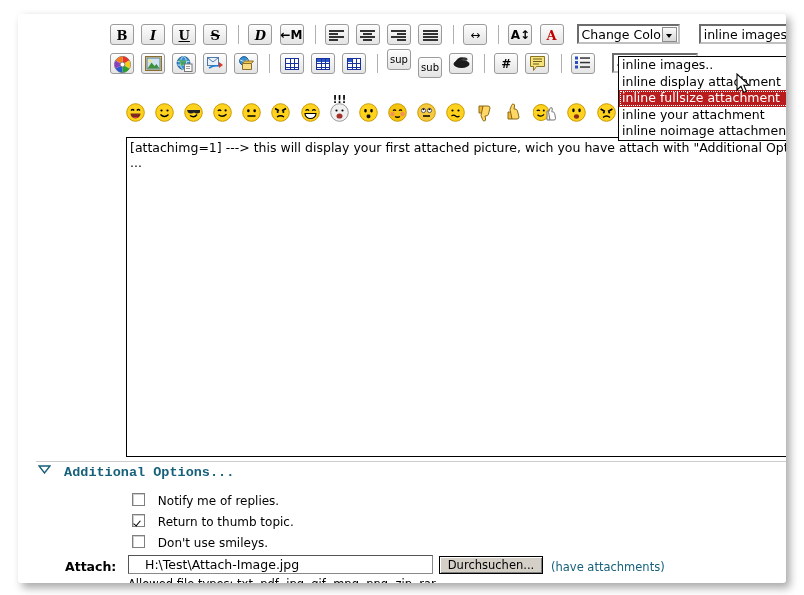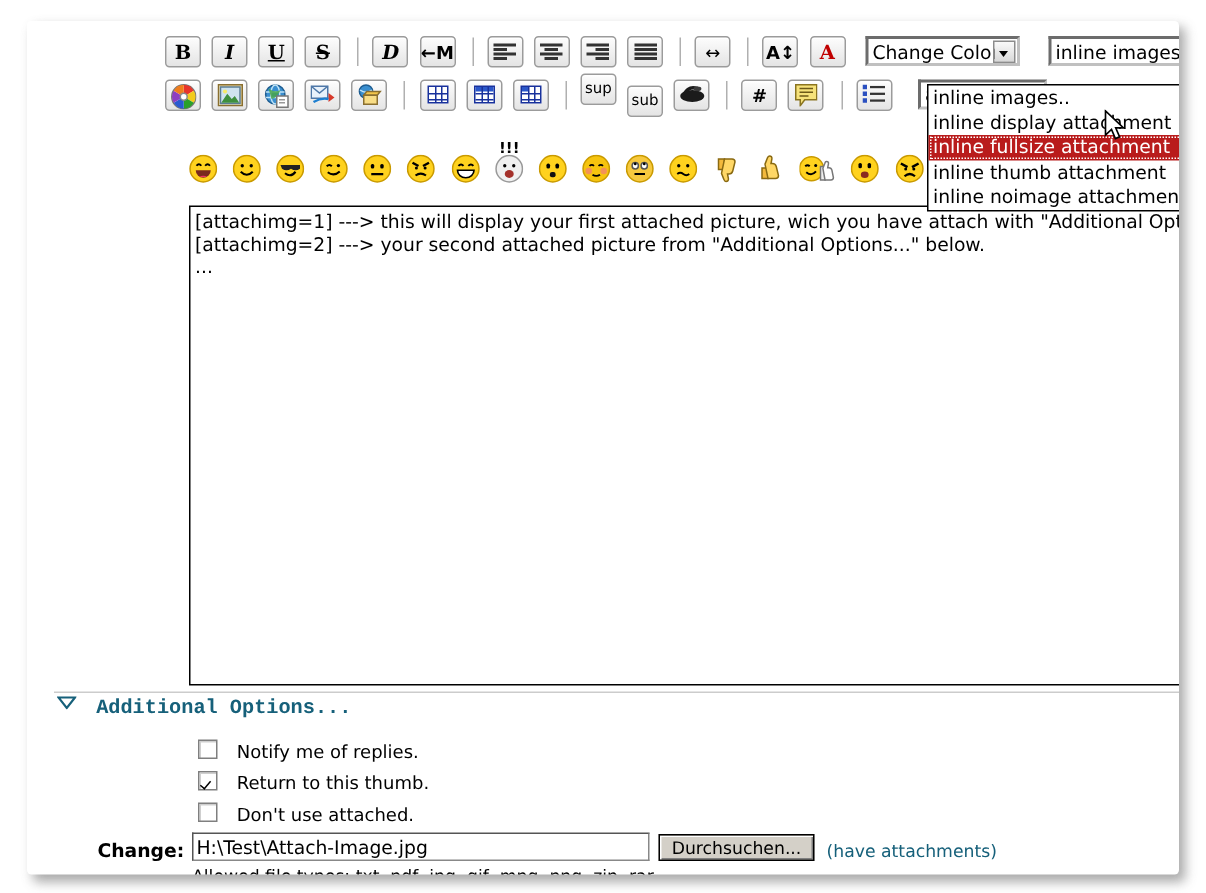--- a/index.html
+++ b/index.html
@@ -125,21 +125,21 @@
   .cb.on:after{
     content:"";position:absolute;left:2px;top:4px;width:3px;height:6px;
     border:solid #000;border-width:0 1.6px 1.6px 0;transform:rotate(40deg);
   }
   #attachlabel{
     position:absolute;left:47px;top:545px;font-weight:bold;font-size:12.5px;color:#000;
   }
   #attachinput{
     position:absolute;left:110px;top:541px;width:305px;height:19px;
     border:1px solid #888;border-top-color:#555;border-left-color:#555;background:#fff;
-    box-sizing:border-box;font-size:12.5px;line-height:17px;padding-left:2px;color:#000;
+    box-sizing:border-box;font-size:12.5px;line-height:17px;padding-left:16px;color:#000;
   }
   #browsebtn{
     position:absolute;left:421px;top:542px;width:104px;height:18px;
     background:#d4d0c8;border:1px solid #000;box-sizing:border-box;
     box-shadow:inset 1px 1px 0 #fff, inset -1px -1px 0 #808080;
     font-size:11.5px;line-height:16px;text-align:center;color:#000;cursor:pointer;
   }
   #moreattach{
     position:absolute;left:533px;top:546px;font-size:11.5px;color:#16607a;cursor:pointer;
   }
@@ -466,58 +466,57 @@
       </span>
       <span class="morelink">[more]</span>
     </div>
 
     <span class="morelink" style="position:absolute;left:600px;top:98px;z-index:10;">[more]</span>
 
     <div id="ddpop">
       <div class="it">inline images..</div>
       <div class="it">inline display attachment</div>
       <div class="it sel">inline fullsize attachment</div>
-      <div class="it">inline thumb attachment</div>
+      <div class="it">inline your attachment</div>
       <div class="it">inline noimage attachment</div>
     </div>
 
     <svg id="cursor" width="16" height="24" viewBox="0 0 16 24">
       <path d="M1 1 L1 17 L5 13.3 L7.6 19.4 L10.4 18.2 L7.8 12.2 L13 12.2 Z" fill="#fff" stroke="#000" stroke-width="1.1"></path>
     </svg>
 
     <div id="ta">
       <div>[attachimg=1]  ---&gt; this will display your first attached picture, wich you have attach with "Additional Options..." below.</div>
-      <div>[attachimg=2] ---&gt; your second attached picture from "Additional Options..." below.</div>
       <div>...</div>
     </div>
 
     <div id="divider"></div>
 
     <div id="addopt">
       <span class="tri">
         <svg width="13" height="9" viewBox="0 0 13 9">
             <path d="M1 1 L12 1 L6.5 8 Z" fill="none" stroke="#16607a" stroke-width="1.4"></path>
           </svg>
       </span>
       <span>Additional Options...</span>
     </div>
 
     <div class="cbrow" style="left:114px;top:479px;text-align:right;">
       <span class="cb"></span>
       <span>Notify me of replies.</span>
     </div>
     <div class="cbrow" style="left:114px;top:500px;">
       <span class="cb on"></span>
-      <span>Return to this thumb.</span>
+      <span>Return to thumb topic.</span>
     </div>
     <div class="cbrow" style="left:114px;top:521px;">
       <span class="cb"></span>
-      <span>Don't use attached.</span>
-    </div>
-
-    <div id="attachlabel">Change:</div>
+      <span>Don't use smileys.</span>
+    </div>
+
+    <div id="attachlabel">Attach:</div>
     <div id="attachinput" title="H:\Test\Attach-Image.jpg">H:\Test\Attach-Image.jpg</div>
     <div id="browsebtn">Durchsuchen...</div>
     <div id="moreattach">(have attachments)</div>
     <div id="allowed">Allowed file types: txt, pdf, jpg, gif, mpg, png, zip, rar</div>
 
   </div>
 </div>
 
 </body></html>

